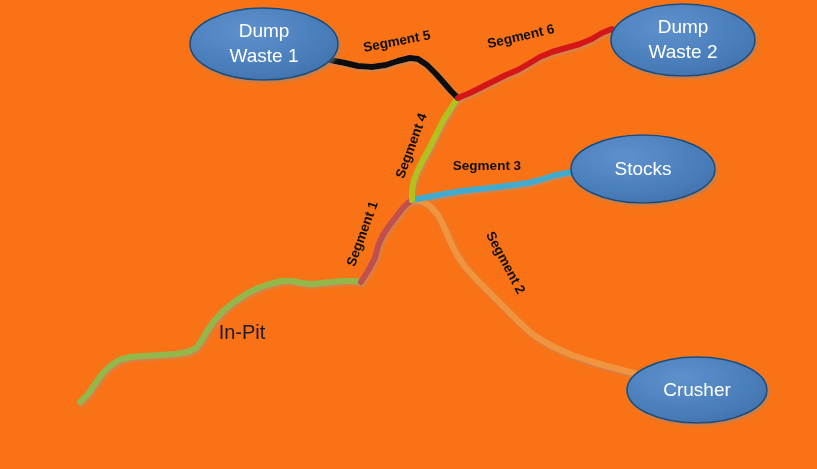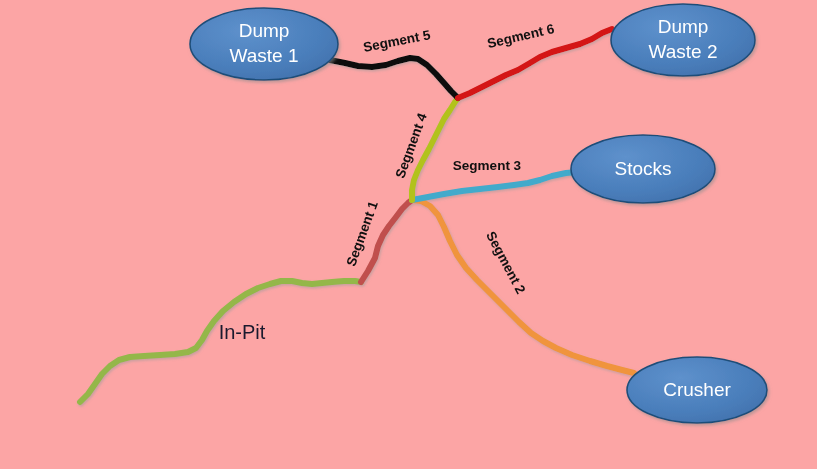--- a/index.html
+++ b/index.html
@@ -8,21 +8,21 @@
     padding: 0;
     background: #ffffff;
   }
   body {
     font-family: "Liberation Sans", sans-serif;
   }
   #canvas {
     position: relative;
     width: 817px;
     height: 469px;
-    background: #fca5a5;
+    background: #f97316;
     overflow: hidden;
   }
   #diagram-svg {
     position: absolute;
     left: 0;
     top: 0;
     width: 817px;
     height: 469px;
   }
   .route-line {

